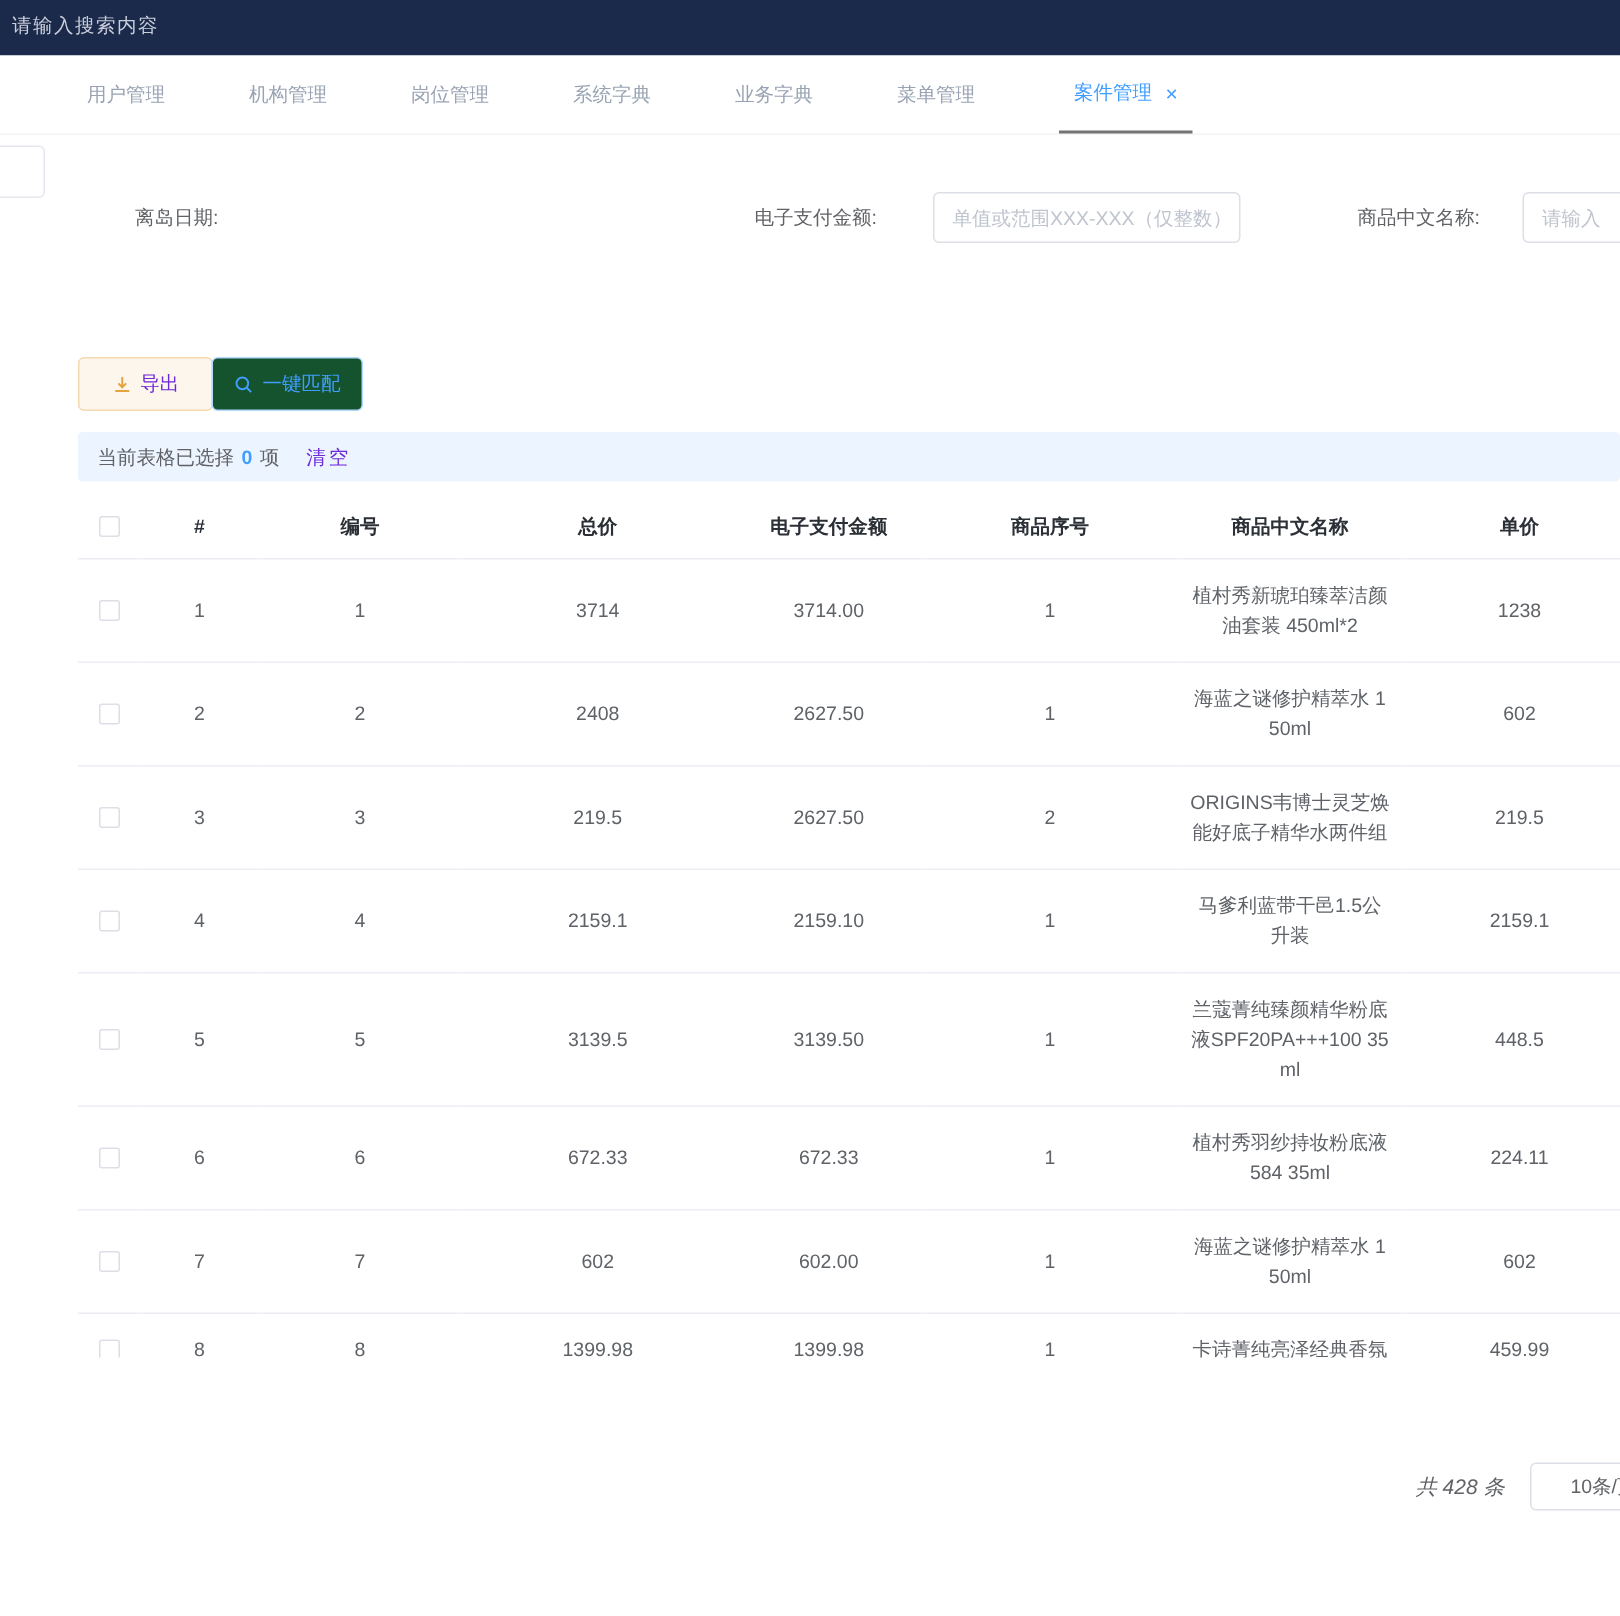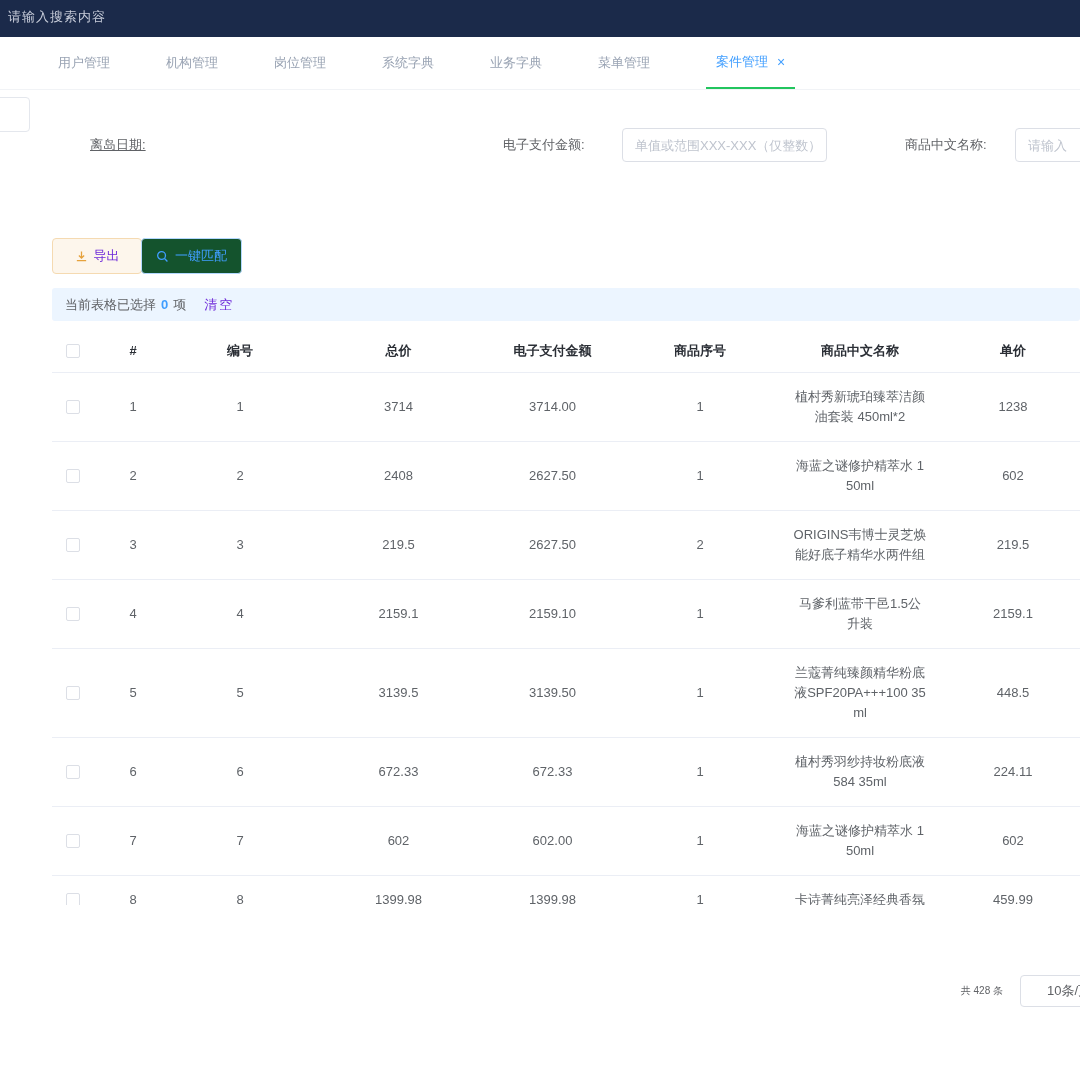--- a/index.html
+++ b/index.html
@@ -8,31 +8,31 @@
 
   
   .topbar { position:absolute; left:0; top:0; width:1080px; height:37px; background:#1b2a4a;padding-left:40px; }
   .topbar-search { position:absolute; left:8px; top:8px; font-size:13px; color:#c9cedb; letter-spacing:1px; }
 
   
   .tabbar { position:absolute; left:0; top:37px; width:1080px; height:53px; background:#fff;
     border-bottom:1px solid #f1f3f6; display:flex; align-items:stretch; padding-left:58px; }
   .tab { display:flex; align-items:center; font-size:13px; color:#99a3b3; margin-right:56px;
     cursor:pointer; white-space:nowrap; }
-  .tab.active { color:#409eff; border-bottom:2px solid #22c55e; padding:0 10px; }
+  .tab.active { color:#409eff; border-bottom:2px solid #737373; padding:0 10px; }
   .tab-close { margin-left:9px; font-size:14px; line-height:1; color:#409eff; }
 
   
   .corner-box { position:absolute; left:-2px; top:97px; width:32px; height:35px; background:#fff;
     border:1px solid #e4e7ed; border-radius:0 4px 4px 0; }
 
   
   .filter-row { position:absolute; left:0; top:127px; width:1080px; height:36px; }
   .f-label { position:absolute; top:0; line-height:36px; font-size:13px; color:#606266; white-space:nowrap; }
-  .lbl-date { left:90px;text-decoration:underline; }
+  .lbl-date { left:90px; }
   .lbl-amount { left:503px; }
   .lbl-name { left:905px; }
   .date-range { position:absolute; left:153px; top:1px; width:304px; height:34px; background:#fff;
     border:1px solid #dcdfe6; border-radius:4px; display:flex; align-items:center; }
   .date-range .ph { flex:1; text-align:center; font-size:13px; color:#bfc4ce; }
   .date-sep { font-size:13px; color:#bfc4ce; padding:0 2px; }
   .clock { width:15px; height:15px; margin-left:16px; flex:0 0 auto; }
   .f-input { position:absolute; top:1px; height:34px; border:1px solid #dcdfe6; border-radius:4px;
     font-size:13px; color:#606266; padding:0 12px; outline:none; background:#fff;
     font-family:"Liberation Sans","DejaVu Sans",sans-serif; }
@@ -65,21 +65,21 @@
     border-bottom:1px solid #ebeef5; background:#fff; }
   td { font-size:13px; color:#5f6368; text-align:center; vertical-align:middle;
     border-bottom:1px solid #ebeef5; padding:14px 8px; line-height:20px; }
   td.name-cell { word-break:break-all; }
   tr.tall td { height:40px; }
   .checkbox { width:14px; height:14px; border:1px solid #dcdfe6; border-radius:2px; background:#fff;
     margin:0 auto; cursor:pointer; }
 
   
   .pagination { position:absolute; left:0; top:974px; width:1080px; height:34px; }
-  .page-total { position:absolute; right:77px; top:0; line-height:34px; font-size:10px; color:#606266; }
+  .page-total { position:absolute; right:77px; top:0; line-height:34px; font-size:14px; color:#606266;font-style:italic; }
   .page-size { position:absolute; left:1020px; top:1px; width:98px; height:32px; border:1px solid #dcdfe6;
     border-radius:4px; background:#fff; line-height:30px; font-size:13px; color:#606266;
     text-align:center; cursor:pointer; }
 </style>
 </head>
 <body>
 
 <div class="topbar">
   <span class="topbar-search">请输入搜索内容</span>
 </div>

